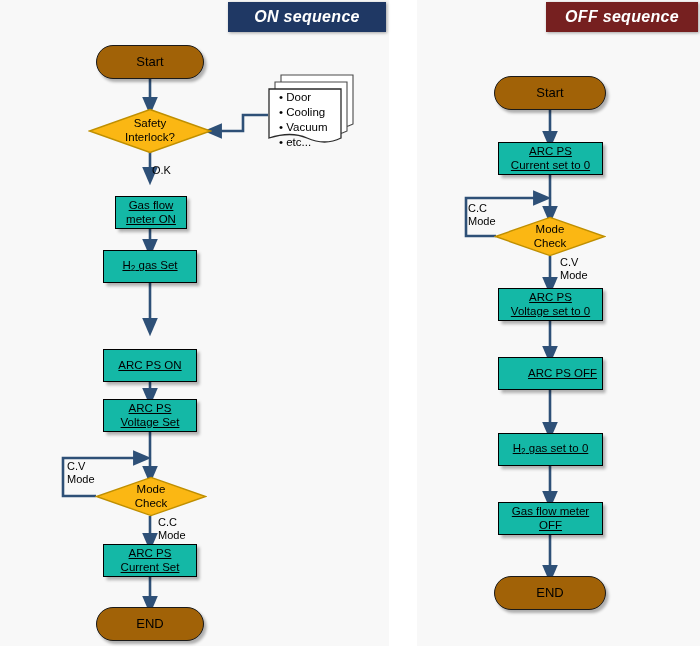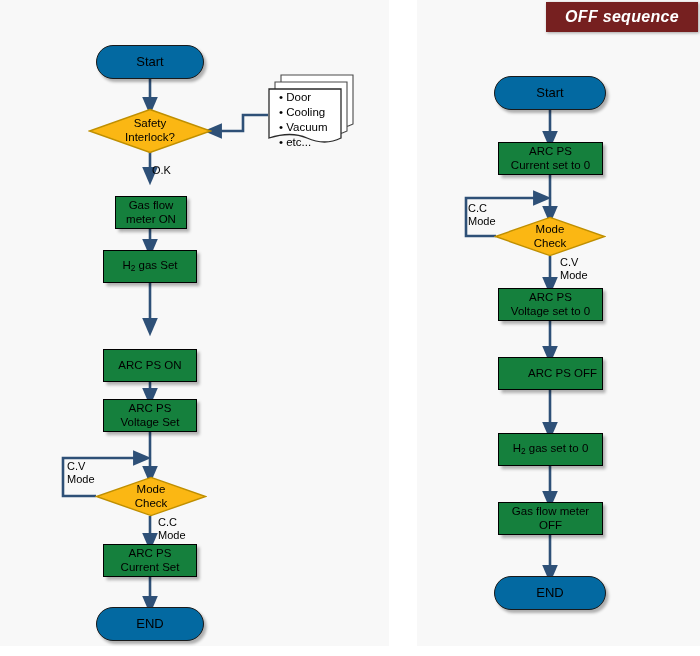--- a/index.html
+++ b/index.html
@@ -51,32 +51,33 @@
     justify-content: center;
     text-align: center;
     font-size: 11.5px;
     color: #000;
     line-height: 1.18;
     z-index: 3;
   }
 
   
   .terminator {
-    background: #0369a1;
+    background: #a16207;
     border: 1.6px solid #1a1a1a;
     border-radius: 22px;
     box-shadow: 2.5px 3px 3px rgba(0,0,0,.30);
     font-size: 13px;
   }
 
   
   .process {
-    background: #15803d;
+    background: #14b8a6;
     border: 1.3px solid #000000;
     box-shadow: 2.5px 3px 3px rgba(0,0,0,.30);
+    text-decoration: underline;
   }
 
   
   .decision {
     background: transparent;
     border: none;
     font-size: 11.5px;
     font-weight: normal;
   }
   .decision .dia-svg {
@@ -162,20 +163,21 @@
       <line x1="550" y1="390" x2="550" y2="433"></line>
 
       <line x1="550" y1="466" x2="550" y2="502"></line>
 
       <line x1="550" y1="535" x2="550" y2="576"></line>
 
       <path d="M496,236 L466,236 L466,198 L544,198"></path>
     </g>
   </svg>
 
+  <div class="banner" id="banner-on">ON sequence</div>
   <div class="banner" id="banner-off">OFF sequence</div>
 
   <div class="node terminator" style="left:96px; top:45px; width:108px; height:34px;">
     <span>Start</span>
   </div>
 
   <div class="node decision" style="left:88px; top:108px; width:124px; height:46px;">
     <svg class="dia-svg" viewBox="0 0 124 46" preserveAspectRatio="none">
       <polygon points="62,1.5 122.5,23 62,44.5 1.5,23" fill="#FBB713" stroke="#BF8F00" stroke-width="1.4"></polygon>
     </svg>

